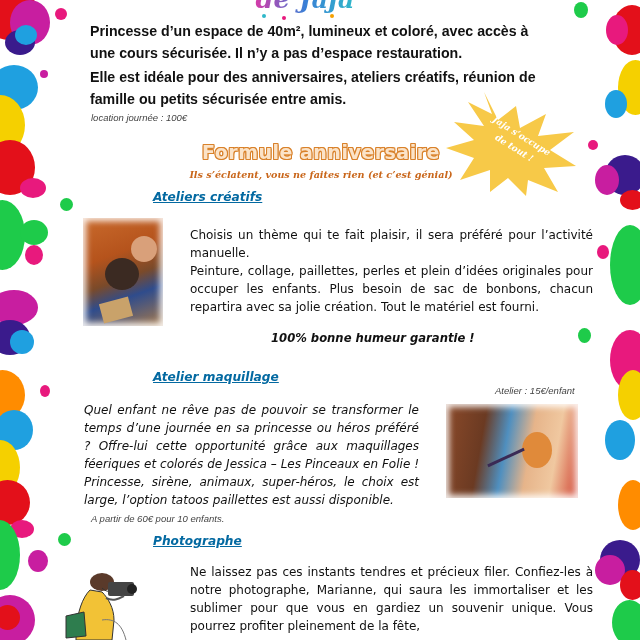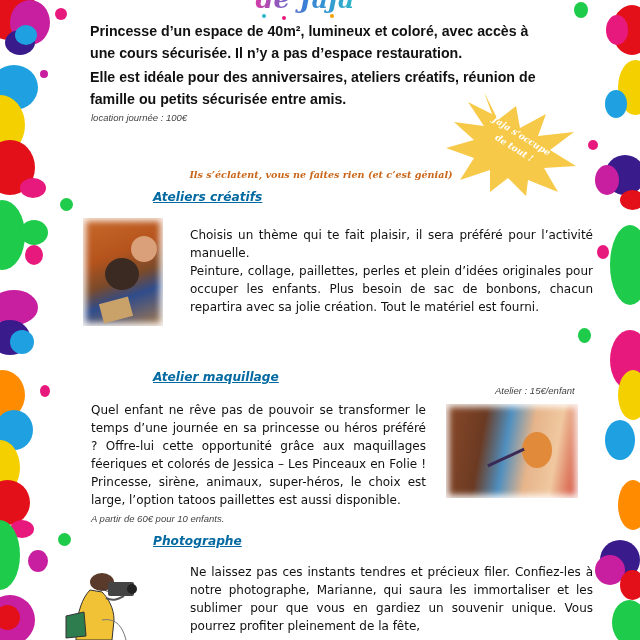--- a/index.html
+++ b/index.html
@@ -151,37 +151,39 @@
   <div class="price-note" style="left:91px;top:112px;">location journée : 100€</div>
 
   <svg class="star" viewBox="0 0 134 104">
     <polygon fill="#f7c948" points="38,0 52,28 70,14 74,36 100,22 92,44 128,40 104,58 130,74 98,76 112,100 82,88 80,104 62,86 44,100 44,78 14,88 28,66 0,56 28,48 8,30 38,34 22,10 46,22"></polygon>
   </svg>
   <div class="star-text">
     <div>Jaja s’occupe</div>
     <div>de tout !</div>
   </div>
 
+  <div class="formule-title">Formule anniversaire</div>
   <div class="formule-sub">Ils s’éclatent, vous ne faites rien (et c’est génial)</div>
 
   <div class="section-heading" style="left:153px;top:190px;">Ateliers créatifs</div>
 
   <div class="photo" style="left:83px;top:218px;width:80px;height:108px;background:linear-gradient(160deg,#c96a2c 0%,#b5531c 35%,#7a4a2a 55%,#2f4c8c 70%,#a87a4a 100%);">
     <div style="position:absolute;left:22px;top:40px;width:34px;height:32px;border-radius:50%;background:#3b2a22;"></div>
     <div style="position:absolute;left:48px;top:18px;width:26px;height:26px;border-radius:50%;background:#d9a07a;"></div>
     <div style="position:absolute;left:18px;top:82px;width:30px;height:20px;background:#c9a26a;transform:rotate(-15deg);"></div>
   </div>
 
   <p class="body-text" style="left:190px;top:226px;width:403px;">Choisis un thème qui te fait plaisir, il sera préféré pour l’activité manuelle.</p>
   <p class="body-text" style="left:190px;top:262px;width:403px;">Peinture, collage, paillettes, perles et plein d’idées originales pour occuper les enfants. Plus besoin de sac de bonbons, chacun repartira avec sa jolie création. Tout le matériel est fourni.</p>
+  <div class="highlight" style="left:271px;top:331px;">100% bonne humeur garantie !</div>
   <div class="price-note" style="left:495px;top:350px;margin-top:35px;">Atelier : 15€/enfant</div>
 
   <div class="section-heading" style="left:153px;top:370px;">Atelier maquillage</div>
 
-  <p class="body-text" style="left:91px;top:401px;width:335px;">Quel enfant ne rêve pas de pouvoir se transformer le temps d’une journée en sa princesse ou héros préféré ? Offre-lui cette opportunité grâce aux maquillages féeriques et colorés de Jessica – Les Pinceaux en Folie ! Princesse, sirène, animaux, super-héros, le choix est large, l’option tatoos paillettes est aussi disponible.</p>
+  <p class="body-text" style="left:84px;top:401px;width:335px;font-style:italic;">Quel enfant ne rêve pas de pouvoir se transformer le temps d’une journée en sa princesse ou héros préféré ? Offre-lui cette opportunité grâce aux maquillages féeriques et colorés de Jessica – Les Pinceaux en Folie ! Princesse, sirène, animaux, super-héros, le choix est large, l’option tatoos paillettes est aussi disponible.</p>
   <div class="price-note" style="left:91px;top:513px;">A partir de 60€ pour 10 enfants.</div>
 
   <div class="photo" style="left:446px;top:404px;width:132px;height:94px;background:linear-gradient(100deg,#8b4a2a 0%,#6b3a22 28%,#4f8fbf 45%,#e6b48a 62%,#f0c8a0 80%,#d04030 100%);">
     <div style="position:absolute;left:76px;top:28px;width:30px;height:36px;border-radius:50%;background:#e08a3a;"></div>
     <div style="position:absolute;left:40px;top:52px;width:40px;height:3px;background:#3a2a55;transform:rotate(-25deg);"></div>
   </div>
 
   <div class="section-heading" style="left:153px;top:534px;">Photographe</div>
 
   <svg style="position:absolute;left:62px;top:568px;width:92px;height:72px;" viewBox="0 0 92 72">

